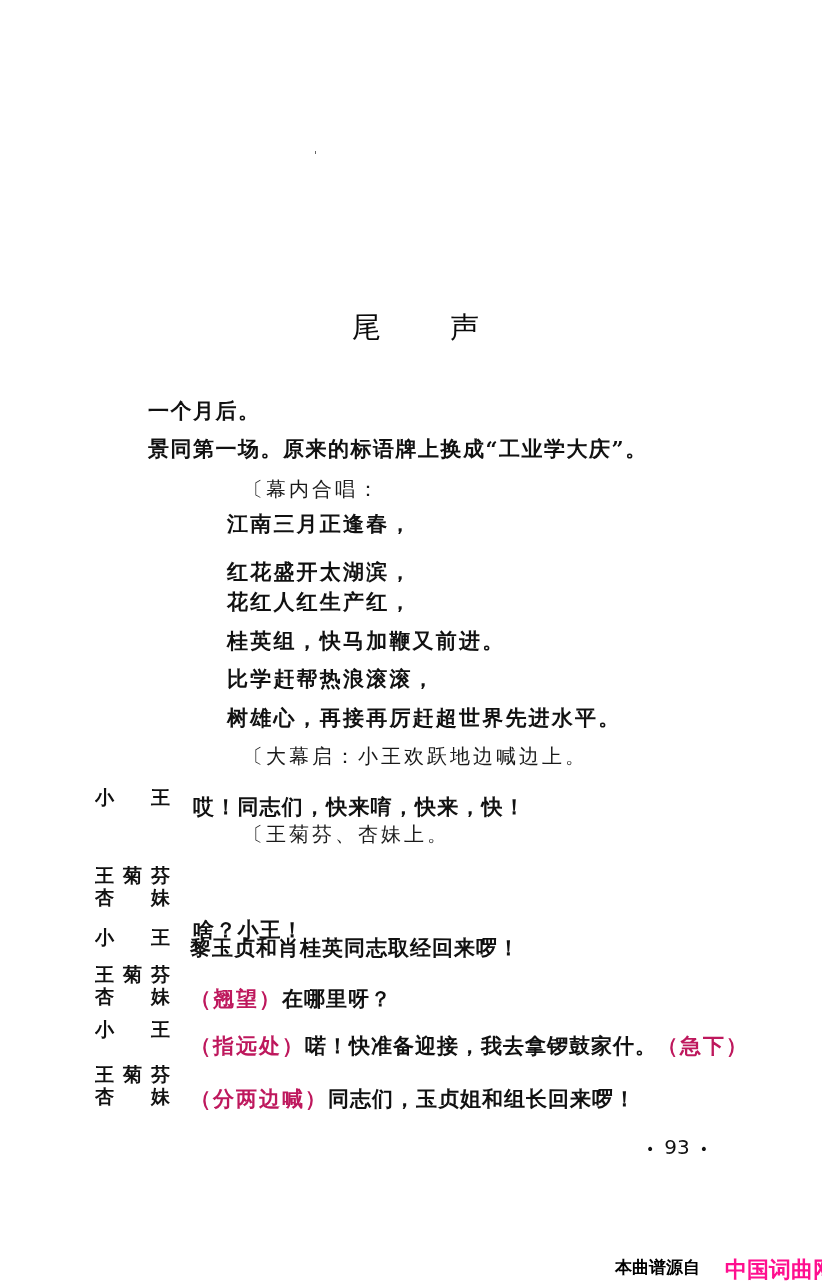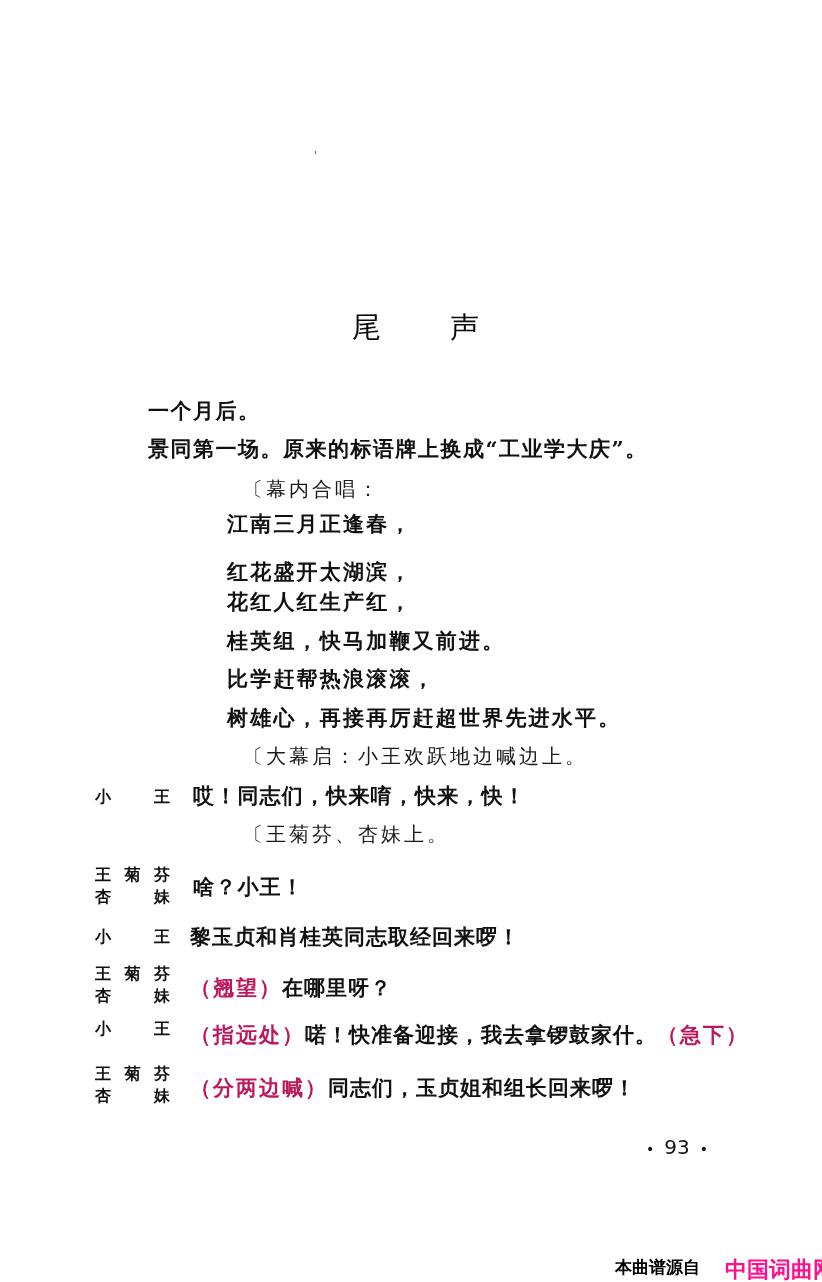--- a/index.html
+++ b/index.html
@@ -13,28 +13,28 @@
     .chapter-title {
       left: 352px; top: 313px; font-size: 29px; font-weight: normal;
       letter-spacing: 69px; color: #0a0a0a;
     }
     .narr { left: 148px; font-size: 21px; font-weight: bold; letter-spacing: 1.5px; }
     .dir  { left: 243px; font-size: 20px; font-weight: normal; letter-spacing: 3px; color: #1a1a1a; }
     .lyric { left: 227px; font-size: 21px; font-weight: bold; letter-spacing: 2.2px; }
 
     .speaker {
       left: 95px; width: 75px;
-      font-family: "DejaVu Sans", sans-serif; font-weight: bold; font-size: 16px;
+      font-family: "DejaVu Sans", sans-serif; font-weight: bold; font-size: 19px;
       line-height: 22px;
     }
     .speaker .name {
       display: block; text-align: justify; text-align-last: justify;
       white-space: normal; width: 75px; height: 22px; overflow: hidden;
     }
-    .dtext { left: 190px; font-size: 21px; letter-spacing: 1px; }
+    .dtext { left: 190px; font-size: 21px; letter-spacing: 1px; margin-top: 11px; }
     .dtext .seg-speech { font-weight: bold; }
     .dtext .seg-direction { font-weight: bold; letter-spacing: 2px; color: #be185d; }
     .dtext.first-speech { left: 193px; letter-spacing: 1.2px; }
 
     .page-number {
       left: 646px; top: 1137px; font-size: 20px; font-family: "DejaVu Sans", sans-serif;
     }
     .page-number .dot { font-size: 14px; vertical-align: middle; }
     .page-number .num { margin: 0 10px; }
 
@@ -74,21 +74,21 @@
 <div class="abs dtext first-speech" style="top:785px;">
   <span class="seg-speech">哎！同志们，快来唷，快来，快！</span>
 </div>
 
 <div class="abs dir" style="top:824px;">〔王菊芬、杏妹上。</div>
 
 <div class="abs speaker" style="top:864px;">
   <span class="name">王菊芬</span>
   <span class="name">杏妹</span>
 </div>
-<div class="abs dtext first-speech" style="top:876px;">
+<div class="abs dtext first-speech" style="top:908px;">
   <span class="seg-speech">啥？小王！</span>
 </div>
 
 <div class="abs speaker" style="top:926px;">
   <span class="name">小王</span>
 </div>
 <div class="abs dtext" style="top:926px;">
   <span class="seg-speech">黎玉贞和肖桂英同志取经回来啰！</span>
 </div>
 

